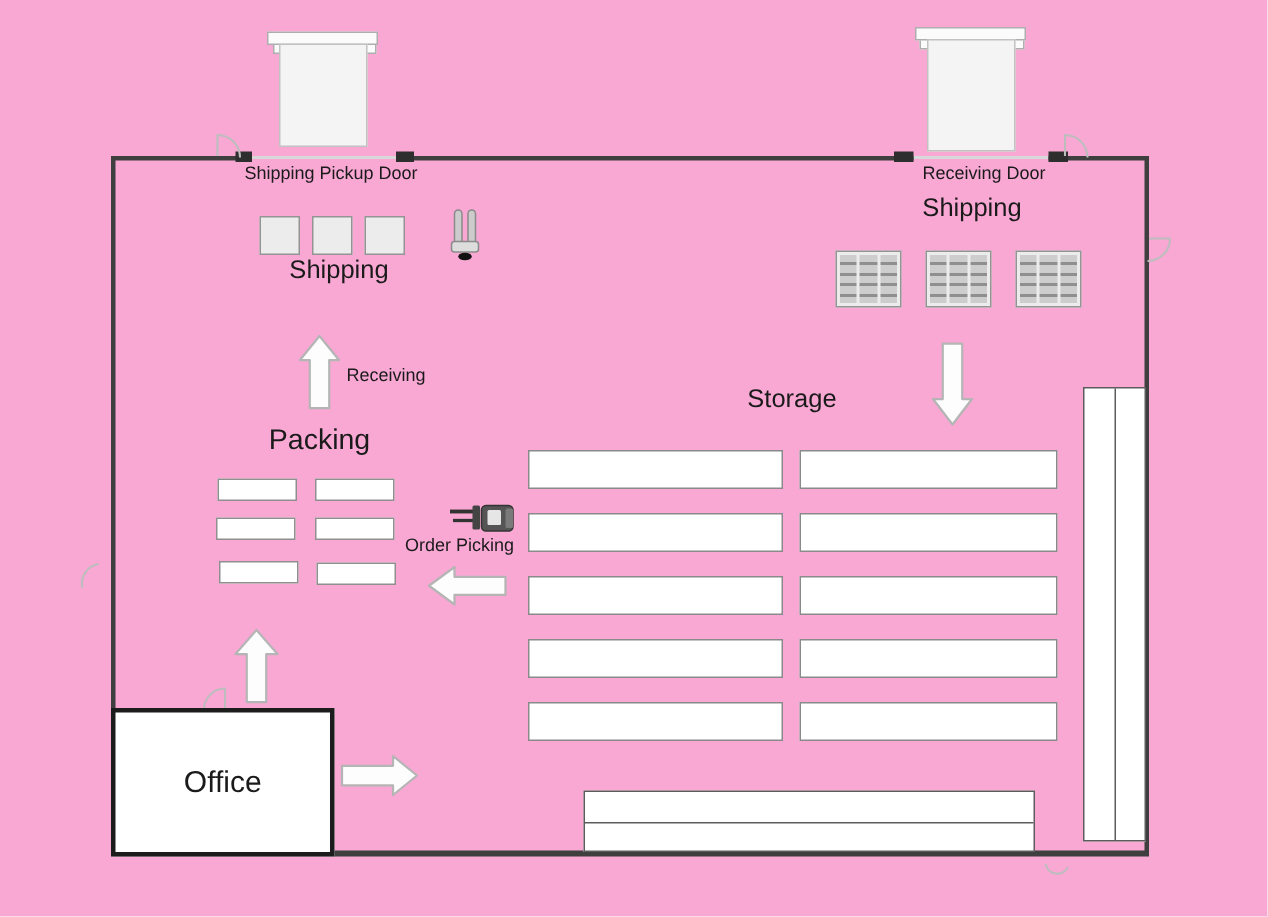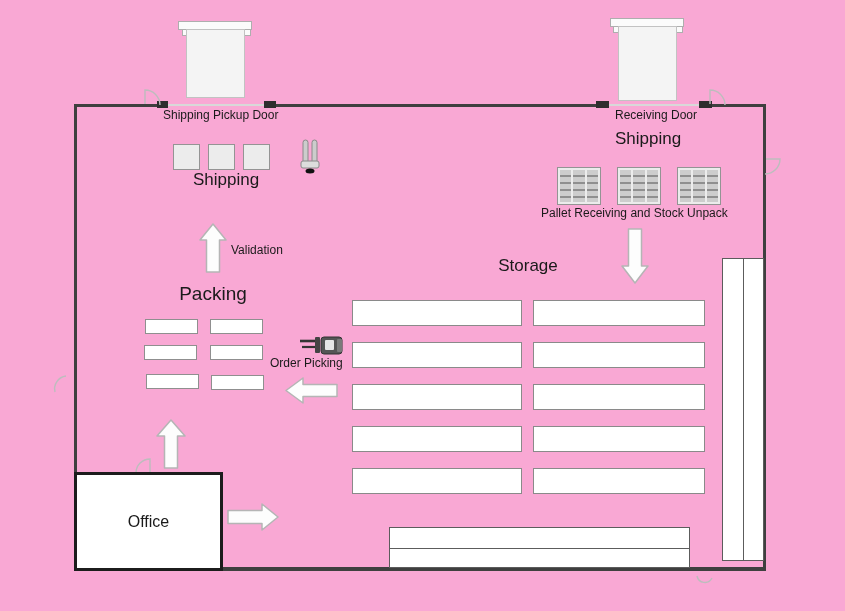--- a/index.html
+++ b/index.html
@@ -64,22 +64,21 @@
   <div class="abs jamb" style="left:596px;top:101px;width:13px;height:7px;"></div>
   <div class="abs jamb" style="left:699px;top:101px;width:13px;height:7px;"></div>
   <div class="abs wall" style="left:74px;top:104px;width:3px;height:466px;"></div>
   <div class="abs wall" style="left:763px;top:104px;width:3px;height:466px;"></div>
   <div class="abs wall" style="left:74px;top:567px;width:692px;height:4px;"></div>
 
   <div class="lbl sm" style="left:163px;top:109px;">Shipping Pickup Door</div>
   <div class="lbl sm center" style="left:656px;top:109px;">Receiving Door</div>
   <div class="lbl lg center" style="left:226px;top:171px;">Shipping</div>
   <div class="lbl lg center" style="left:648px;top:130px;">Shipping</div>
-  <div class="lbl sm" style="left:541px;top:207px;">Pallet Receiving and Stock Unpack</div>
-  <div class="lbl sm" style="left:231px;top:244px;">Validation</div>
+  <div class="lbl sm" style="left:231px;top:244px;">Receiving</div>
   <div class="lbl md center" style="left:213px;top:284px;">Packing</div>
   <div class="lbl lg center" style="left:528px;top:257px;text-align:center;">Storage</div>
   <div class="lbl sm" style="left:270px;top:357px;">Order Picking</div>
 
   <div class="pallet" style="left:173px;top:144px;width:27px;height:26px;">
       <i></i>
       <i></i>
       <i></i>
     </div>
   <div class="pallet" style="left:208px;top:144px;width:27px;height:26px;">
@@ -130,21 +129,21 @@
 
   <div class="rack" style="left:722px;top:258px;width:42px;height:303px;">
     <div style="position:absolute;left:50%;top:0;width:0;height:100%;border-left:1px solid #5c5c5c;"></div>
   </div>
 
   <div class="rack" style="left:389px;top:527px;width:301px;height:41px;">
     <div style="position:absolute;left:0;top:50%;width:100%;height:0;border-top:1px solid #5c5c5c;"></div>
   </div>
 
   <div class="office" style="left:74px;top:472px;width:149px;height:99px;">
-    <span class="lbl md" style="position:static;font-size:16px;">Office</span>
+    <span class="lbl md" style="position:static;font-size:20px;">Office</span>
   </div>
 
   <svg class="overlay" width="845" height="611" viewBox="0 0 845 611">
 
     <g stroke="#b5b5b5" stroke-width="1.5" fill="#fdfdfd" stroke-linejoin="round">
       <polygon points="213,224 226,240 219.5,240 219.5,272 206.5,272 206.5,240 200,240"></polygon>
       <polygon points="635,283 622,266 628.5,266 628.5,229 641.5,229 641.5,266 648,266"></polygon>
       <polygon points="286,390.5 303,378 303,384.5 337,384.5 337,396.5 303,396.5 303,403"></polygon>
       <polygon points="171,420 185,436 177.5,436 177.5,468 164.5,468 164.5,436 157,436"></polygon>
       <polygon points="278,517 262,504 262,510.5 228,510.5 228,523.5 262,523.5 262,530"></polygon>

